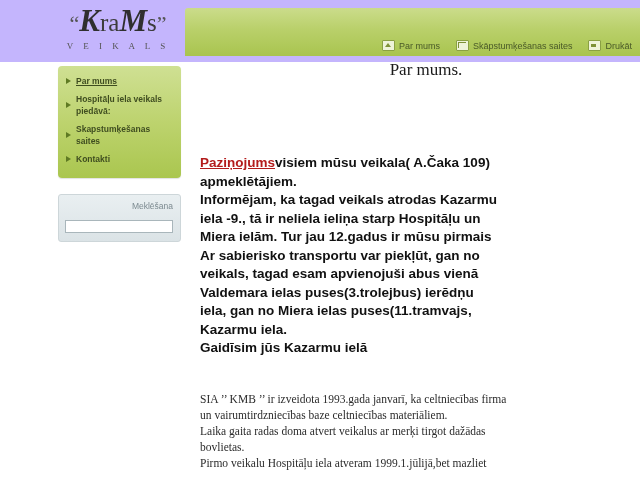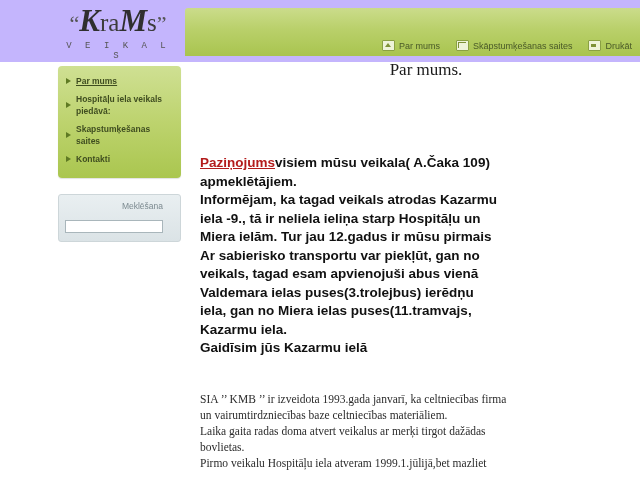--- a/index.html
+++ b/index.html
@@ -45,21 +45,21 @@
   }
   .logo-word .quote {
     font-size: 22px;
     color: #555;
   }
   .logo-sub {
     font-size: 9px;
     letter-spacing: 4px;
     color: #555;
     margin-top: 2px;
-    font-family: Liberation Mono, monospace;
+    font-family: Liberation Serif, serif;
   }
   .header-bar {
     position: absolute;
     left: 185px;
     top: 8px;
     right: 0;
     height: 48px;
     background: linear-gradient(to bottom, #cbdc8b 0%, #b9d06a 45%, #a9c44f 100%);
     border-top-left-radius: 3px;
   }
@@ -147,21 +147,21 @@
     border-bottom: 3.5px solid transparent;
     flex: 0 0 auto;
   }
   .menu-label { white-space: normal; font-weight: bold; }
 
   .search-box {
     margin-top: 16px;
     background: linear-gradient(to bottom, #e9eff1 0%, #dbe3e6 100%);
     border: 1px solid #cdd6d9;
     border-radius: 3px;
-    padding: 6px 17px 8px 6px;
+    padding: 6px 7px 8px 6px;
   }
   .search-title {
     text-align: right;
     font-size: 8.5px;
     color: #7c8a90;
     margin-bottom: 4px;
   }
   .search-input {
     width: 100%;
     box-sizing: border-box;

